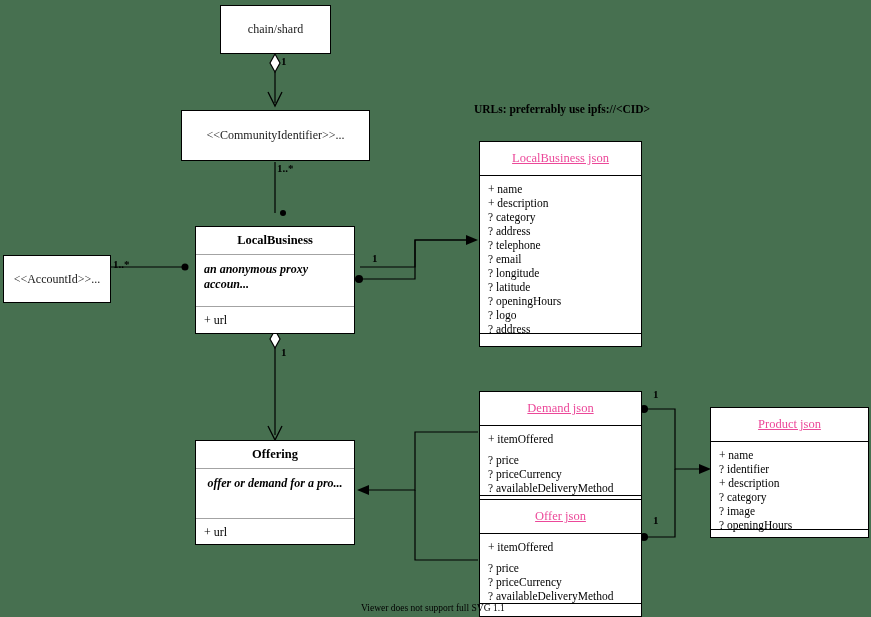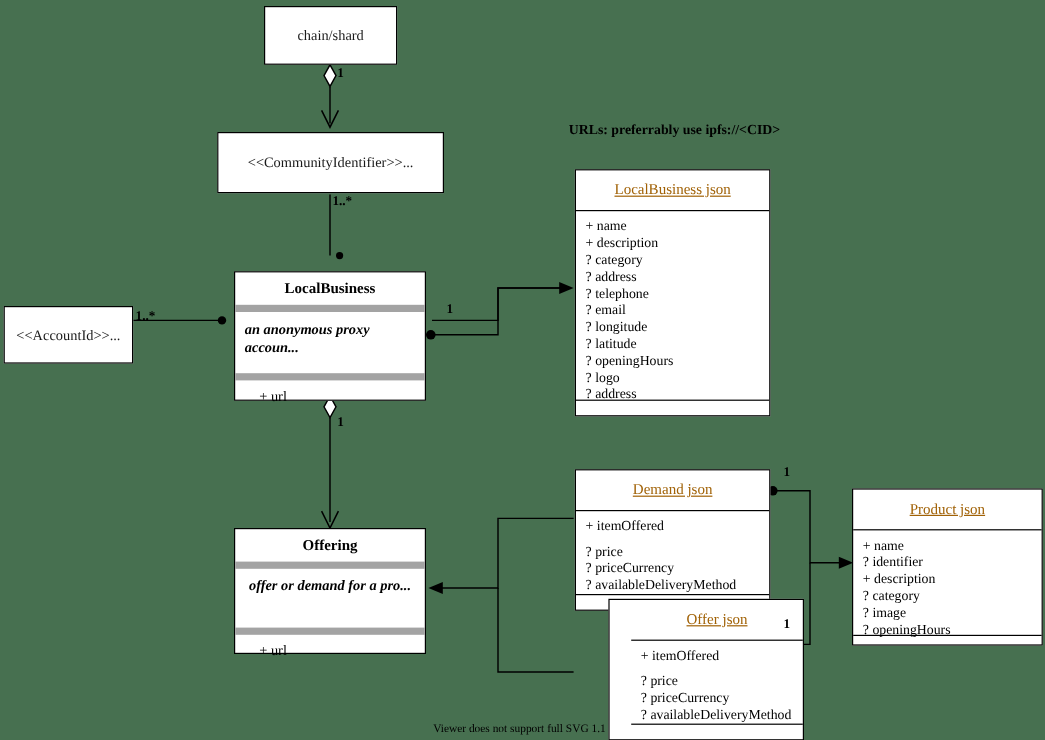--- a/index.html
+++ b/index.html
@@ -45,46 +45,46 @@
   
   .cls-title {
     text-align: center;
     font-weight: bold;
     font-size: 12.5px;
     padding: 6px 2px 6px;
     color: #000;
     box-sizing: border-box;
   }
   .cls-sep {
-    border-top: 6px solid #a3a3a3;
+    border-top: 1px solid #a3a3a3;
   }
   .cls-desc {
     font-style: italic;
     font-weight: bold;
     font-size: 12px;
     padding: 7px 8px;
     color: #000;
     box-sizing: border-box;
   }
   .cls-attrs {
     font-size: 12px;
-    padding: 6px 20px;
+    padding: 6px 8px;
     color: #000;
     box-sizing: border-box;
   }
   .cls-attrs div { line-height: 14px; white-space: pre; }
   
   .json-title {
     text-align: center;
     padding: 9px 2px 9px;
     font-size: 12.5px;
     box-sizing: border-box;
   }
   .json-title span {
-    color: #a16207;
+    color: #ec4899;
     text-decoration: underline;
   }
   .json-body {
     border-top: 1px solid #000;
     font-size: 11.5px;
     padding: 6px 8px 4px;
     color: #000;
     box-sizing: border-box;
   }
   .json-body div { line-height: 14px; white-space: pre; }
@@ -227,21 +227,21 @@
     <div class="json-body" style="height:70px;">
       <div>+ itemOffered</div>
       <div class="blank"></div>
       <div>? price</div>
       <div>? priceCurrency</div>
       <div>? availableDeliveryMethod</div>
     </div>
     <div class="json-foot"></div>
   </div>
 
-  <div class="node" style="left:507px; top:499px; width:163px; height:118px;padding-left:18px;">
+  <div class="node" style="left:479px; top:499px; width:163px; height:118px;">
     <div class="json-title">
       <span>Offer json</span>
     </div>
     <div class="json-body" style="height:70px;">
       <div>+ itemOffered</div>
       <div class="blank"></div>
       <div>? price</div>
       <div>? priceCurrency</div>
       <div>? availableDeliveryMethod</div>
     </div>

